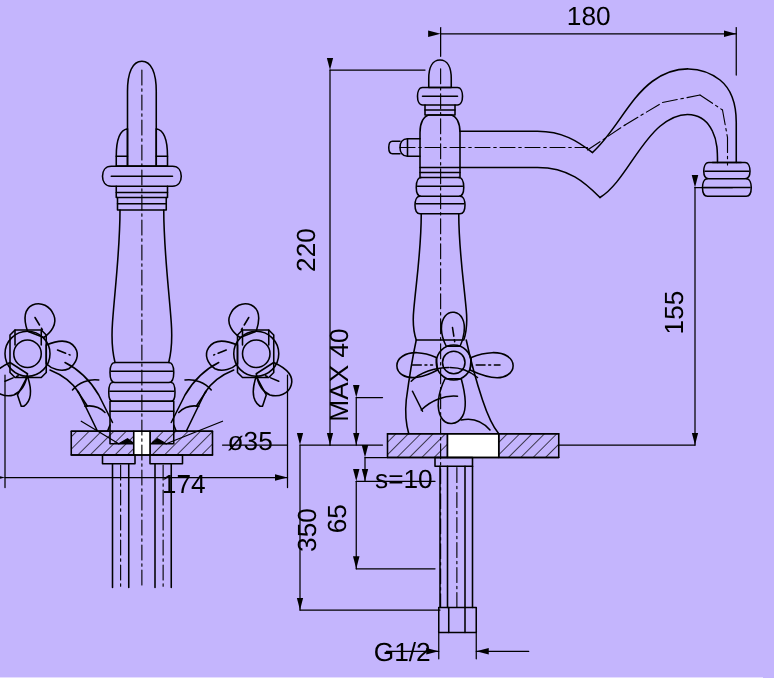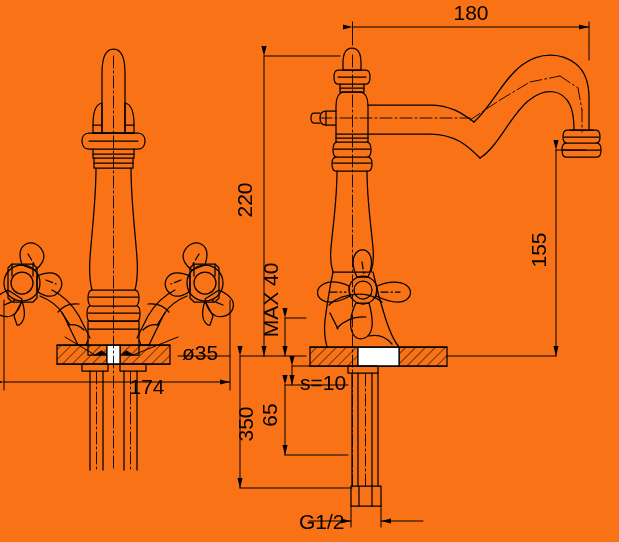--- a/index.html
+++ b/index.html
@@ -1,18 +1,18 @@
 <!DOCTYPE html>
 <html><head>
 <meta charset="utf-8">
 <style>
   html,body{margin:0;padding:0;background:#ffffff;}
   body{width:619px;height:542px;overflow:hidden;
        font-family:"Liberation Sans", sans-serif;}
-  #stage{position:relative;width:619px;height:542px;background:#f97316;}
+  #stage{position:relative;width:619px;height:542px;background:#c4b5fd;}
   svg{display:block;}
   .dimtext{font-family:"Liberation Sans", sans-serif;font-size:21px;fill:#000;}
 </style>
 </head>
 <body>
 
 <div id="stage">
 <svg width="619" height="542" viewBox="0 0 619 542" shape-rendering="geometricPrecision">
 
   <defs>

